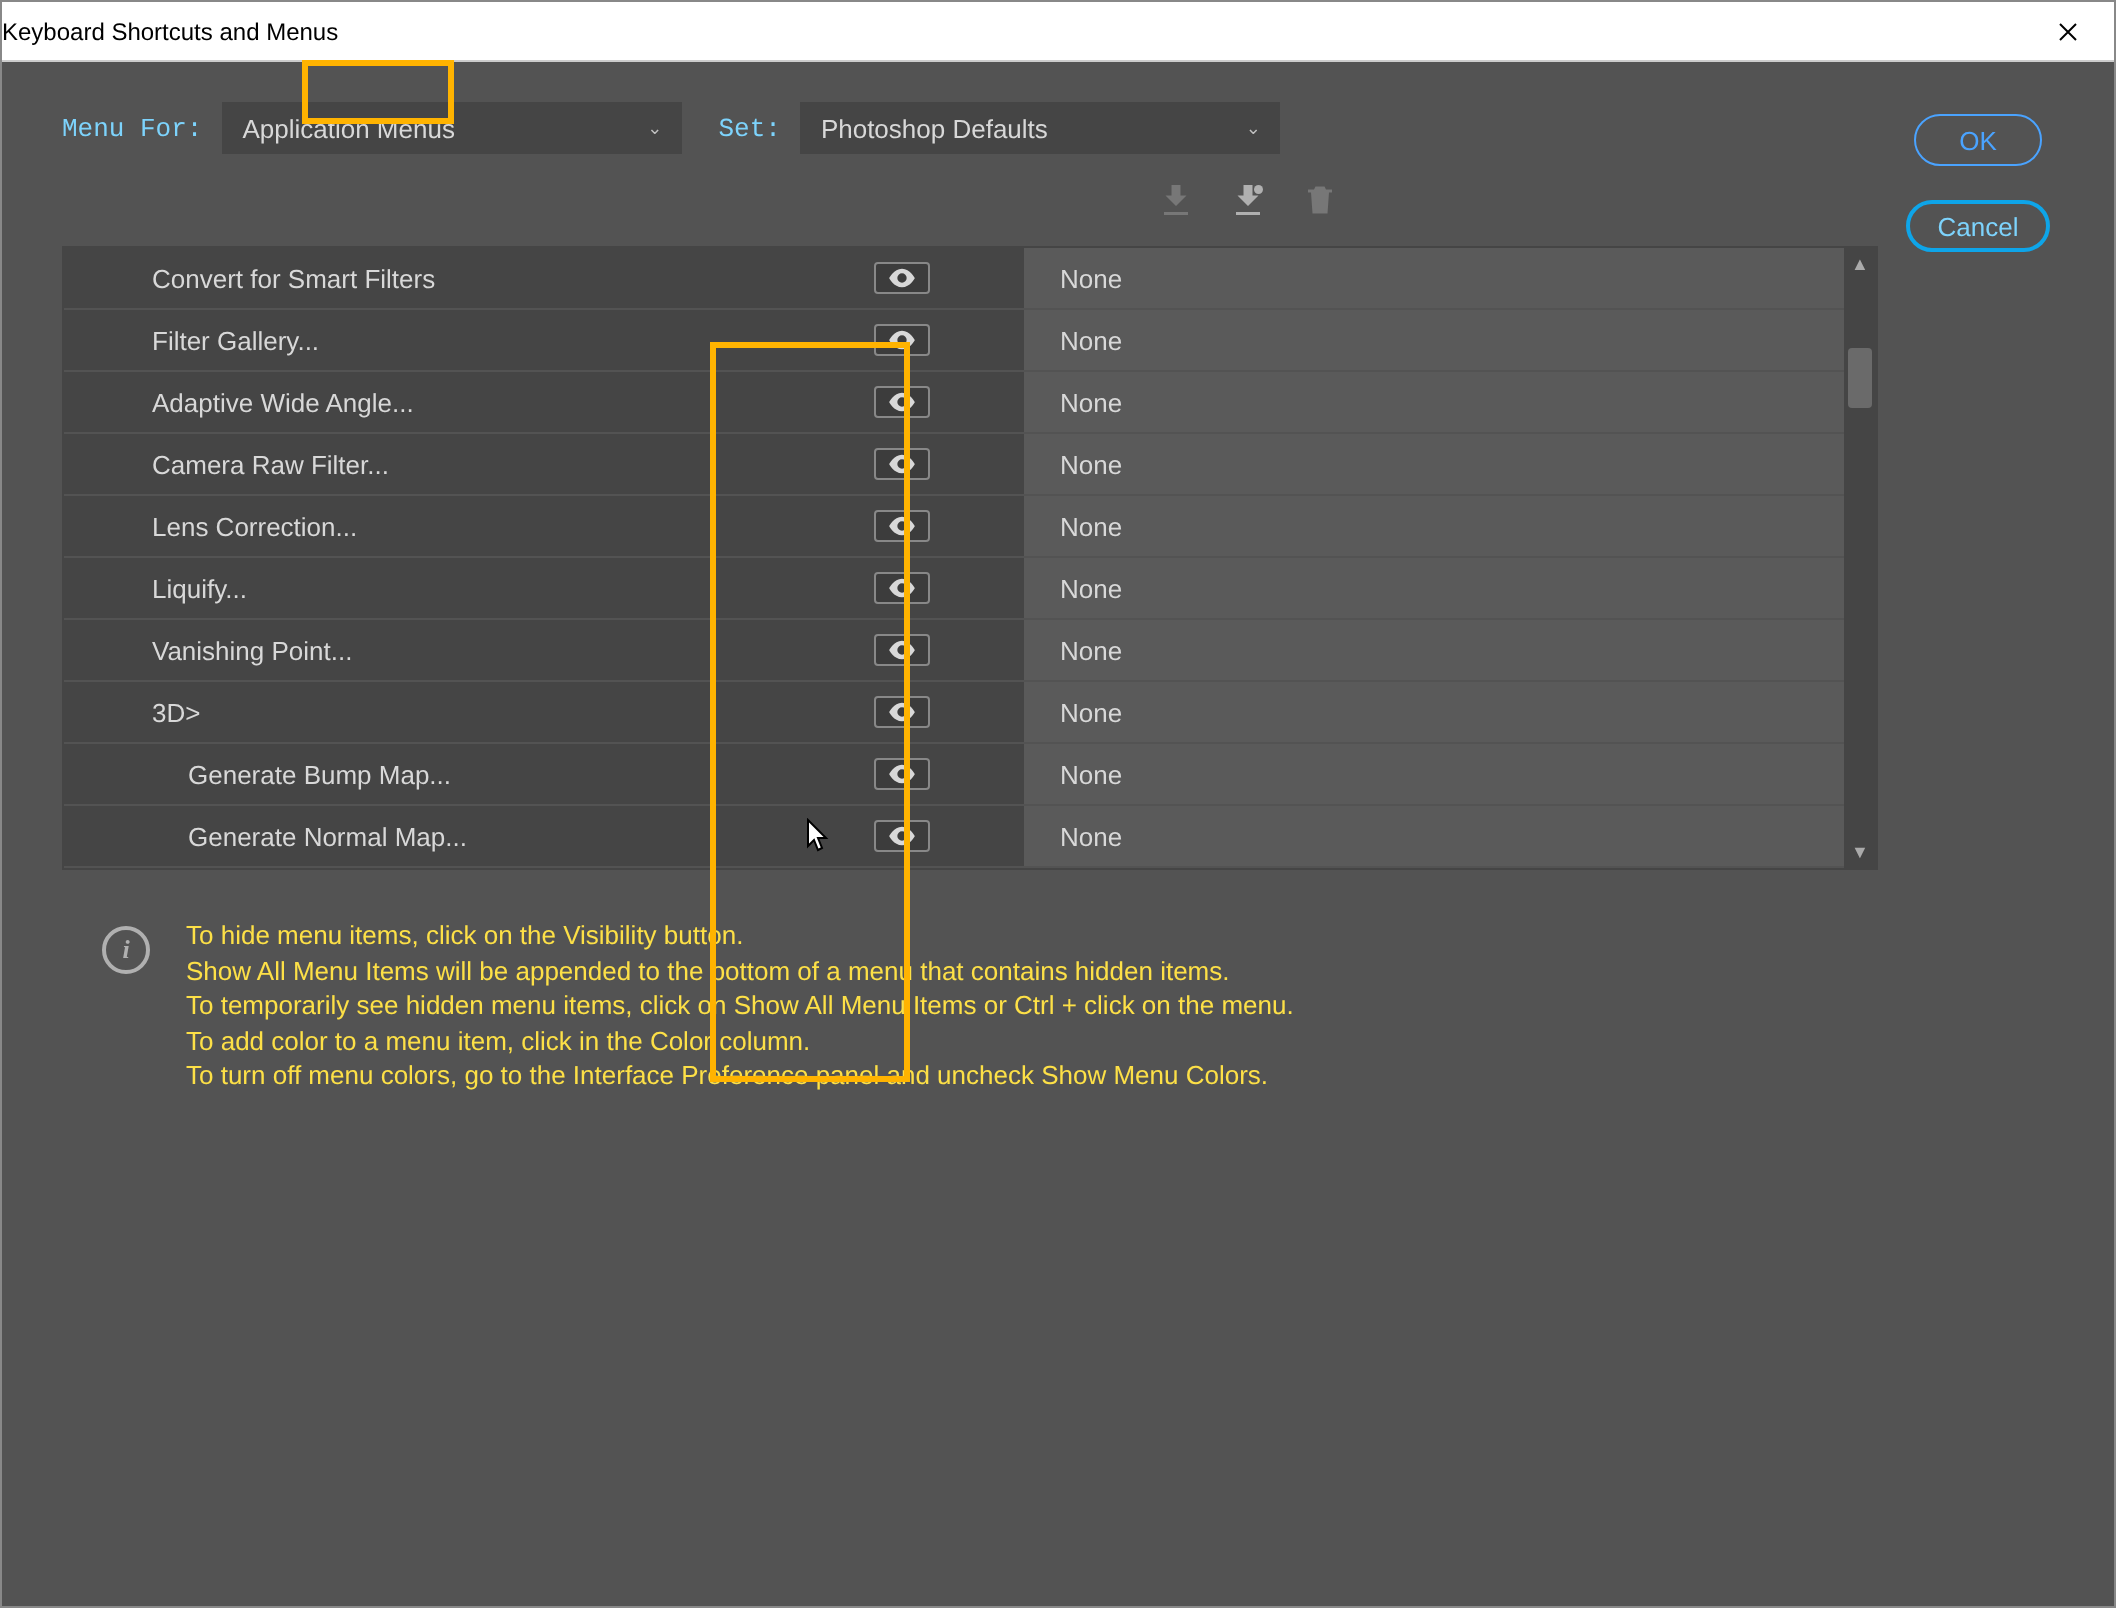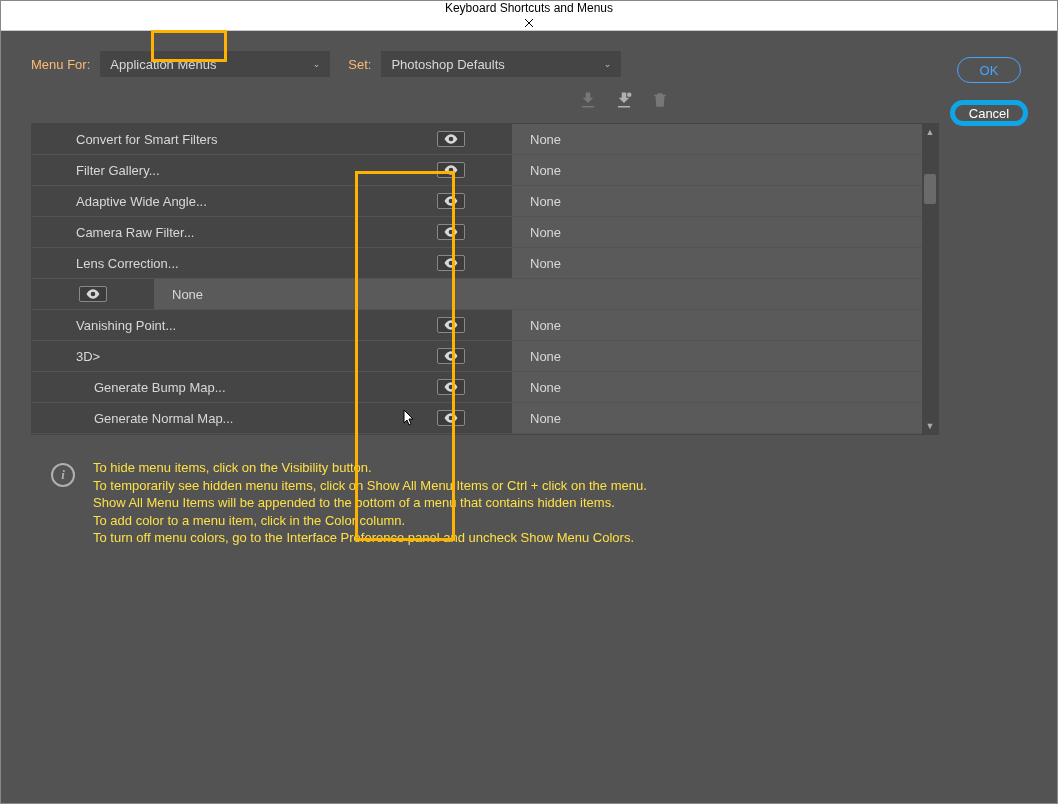--- a/index.html
+++ b/index.html
@@ -19,44 +19,43 @@
   }
   .titlebar {
     height: 30px;
     background: #fff;
     color: #000;
     display: flex;
     align-items: center;
     justify-content: space-between;
     padding: 0 0 0 0;
     border-bottom: 1px solid #ccc;
-    flex-direction: column;
   }
   .titlebar .title { font-size: 12px; }
   .titlebar .close {
     width: 46px; height: 30px;
     display: flex; align-items: center; justify-content: center;
     font-size: 14px; color: #000;
   }
   .dialog-body {
     flex: 1;
     background: #535353;
     display: flex;
     padding: 20px 18px 20px 30px;
     position: relative;
   }
   .main-col { flex: 1; display: flex; flex-direction: column; }
   .right-col { width: 100px; display: flex; flex-direction: column; align-items: center; gap: 17px; padding-top: 6px;}
   .btn {
     min-width: 64px;
     height: 26px;
-    border: 5px solid #0ea5e9;
+    border: 2px solid #0ea5e9;
     border-radius: 13px;
     background: transparent;
-    color: #ffffff;
+    color: #7dd3fc;
     font-size: 13px;
     display: flex; align-items: center; justify-content: center;
     cursor: pointer;
     padding: 0 14px;
   }
   .btn.primary {
     border: 1px solid #4aa3ff;
     color: #4aa3ff;
   }
   .tabs {
@@ -76,21 +75,21 @@
   }
   .tab.active {
     background: #535353;
   }
   .controls-row {
     display: flex;
     align-items: center;
     gap: 10px;
     margin-bottom: 8px;
   }
-  .label { color: #fdba74; font-size: 13px; }
+  .label { color: #7dd3fc; font-size: 13px; font-family: Liberation Mono, monospace; }
   .dropdown {
     background: #454545;
     height: 26px;
     display: flex; align-items: center;
     padding: 0 10px;
     color: #d8d8d8;
     font-size: 13px;
     min-width: 180px;
     justify-content: space-between;
     cursor: pointer;
@@ -286,20 +285,21 @@
               <div class="col-cmd">Lens Correction...</div>
               <div class="col-vis"><span class="eye">
                   <svg viewBox="0 0 24 16">
                     <path d="M12 0C5 0 1 8 1 8s4 8 11 8 11-8 11-8S19 0 12 0zm0 12a4 4 0 110-8 4 4 0 010 8z"></path>
                   </svg>
                 </span></div>
               <div class="col-color">None</div>
               <div class="col-scroll"></div>
             </div>
             <div class="row">
+              <div class="col-cmd">Liquify...</div>
               <div class="col-vis"><span class="eye">
                   <svg viewBox="0 0 24 16">
                     <path d="M12 0C5 0 1 8 1 8s4 8 11 8 11-8 11-8S19 0 12 0zm0 12a4 4 0 110-8 4 4 0 010 8z"></path>
                   </svg>
                 </span></div>
               <div class="col-color">None</div>
               <div class="col-scroll"></div>
             </div>
             <div class="row">
               <div class="col-cmd">Vanishing Point...</div>
@@ -348,22 +348,22 @@
             </div>
             <div class="scroll-arrow">▼</div>
           </div>
         </div>
       </div>
 
       <div class="info-box">
         <div class="info-icon">i</div>
         <div class="info-text">
           <p>To hide menu items, click on the Visibility button.</p>
+          <p>Show All Menu Items will be appended to the bottom of a menu that contains hidden items.</p>
           <p>To temporarily see hidden menu items, click on Show All Menu Items or Ctrl + click on the menu.</p>
-          <p>Show All Menu Items will be appended to the bottom of a menu that contains hidden items.</p>
           <p>To add color to a menu item, click in the Color column.</p>
           <p>To turn off menu colors, go to the Interface Preference panel and uncheck Show Menu Colors.</p>
         </div>
       </div>
 
     </div>
 
     <div class="right-col">
       <div class="btn primary">OK</div>
       <div class="btn">Cancel</div>

